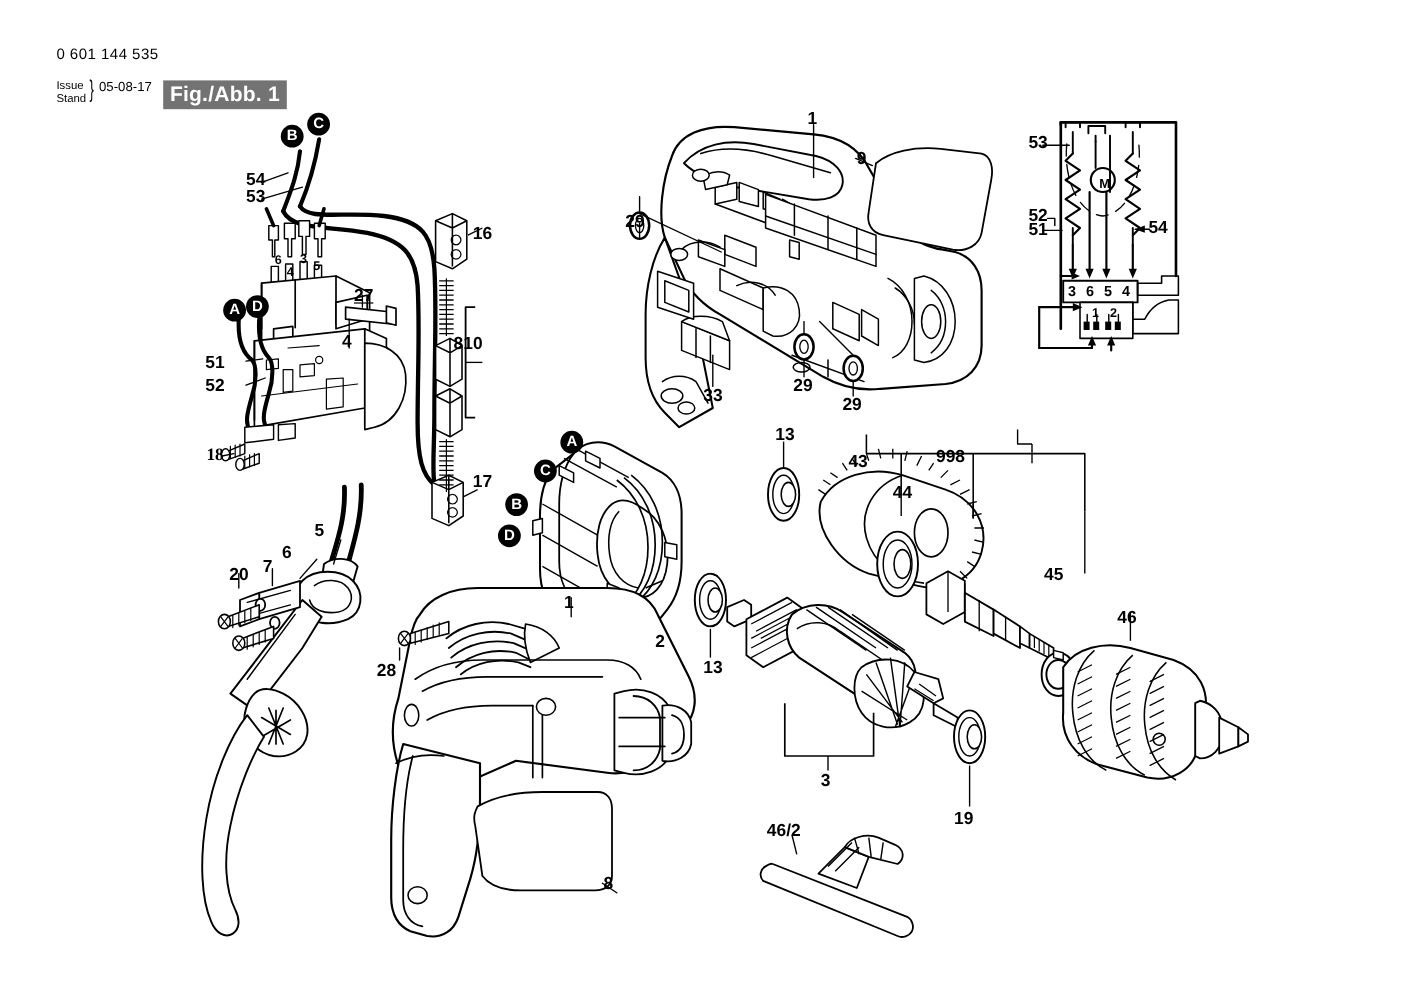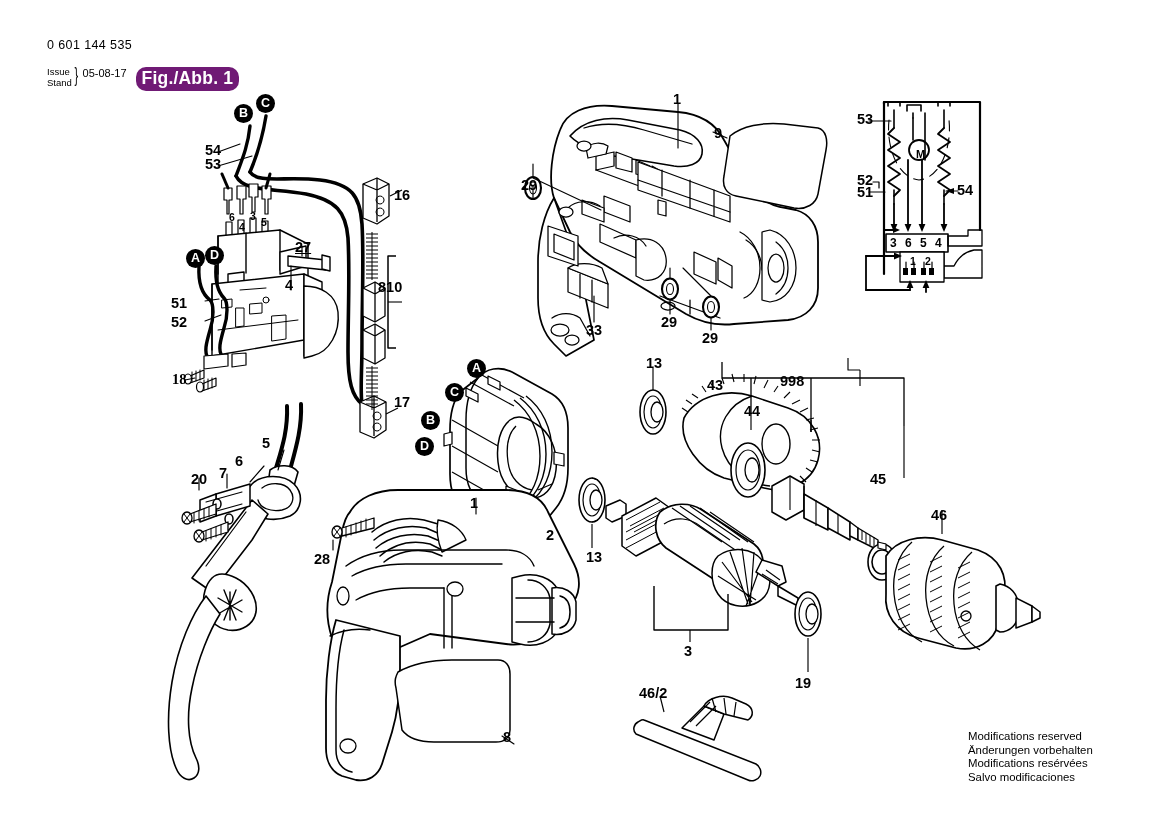--- a/index.html
+++ b/index.html
@@ -9,23 +9,23 @@
   #sheet{position:absolute;inset:0;width:1169px;height:584px;}
 
   
   #hdr{position:absolute;left:47px;top:38px;}
   #partno{font-size:12.5px;letter-spacing:.4px;white-space:nowrap;}
   #issrow{display:flex;align-items:flex-start;margin-top:15px;}
   #issstack{font-size:9.5px;line-height:10.5px;text-align:left;}
   #brace{font-size:20px;line-height:16px;margin:0 1px 0 1px;
          transform:scaleX(.55);display:inline-block;}
   #issdate{font-size:11px;margin-left:2px;white-space:nowrap;}
-  #figbox{background:#701a75;color:#fff;font-size:17.5px;font-weight:bold;
+  #figbox{background:#737373;color:#fff;font-size:17.5px;font-weight:bold;
           padding:1px 6px 2px 6px;margin-left:9px;white-space:nowrap;
-          letter-spacing:.2px;border-radius:10px;}
+          letter-spacing:.2px;}
 
   
   #ftr{position:absolute;left:968px;top:730px;font-size:11.4px;
        line-height:13.6px;white-space:nowrap;}
 
   
   .cal{position:absolute;font-size:14.5px;font-weight:bold;
        white-space:nowrap;line-height:1;}
   .cal.sm{font-size:12px;}
   .cal.xs{font-size:10.5px;}
@@ -52,26 +52,20 @@
       <div id="issstack">
         <div>Issue</div>
         <div>Stand</div>
       </div>
       <span id="brace">}</span>
       <span id="issdate">05-08-17</span>
       <span id="figbox">Fig./Abb. 1</span>
     </div>
   </div>
 
-  <div id="ftr">
-    <div>Modifications reserved</div>
-    <div>Änderungen vorbehalten</div>
-    <div>Modifications resérvées</div>
-    <div>Salvo modificaciones</div>
-  </div>
 
   <svg width="1169" height="826" viewBox="0 0 1169 826">
 
     <g stroke-linecap="round" stroke-linejoin="round">
 
       <path class="ln" d="M250,126 C248,146 242,160 236,176" stroke-width="3.4"></path>
 
       <path class="ln" d="M266,116 C262,140 256,158 250,172" stroke-width="3.4"></path>
 
       <path class="ln" d="M250,172 C258,184 286,176 320,180 C352,184 360,196 362,224

